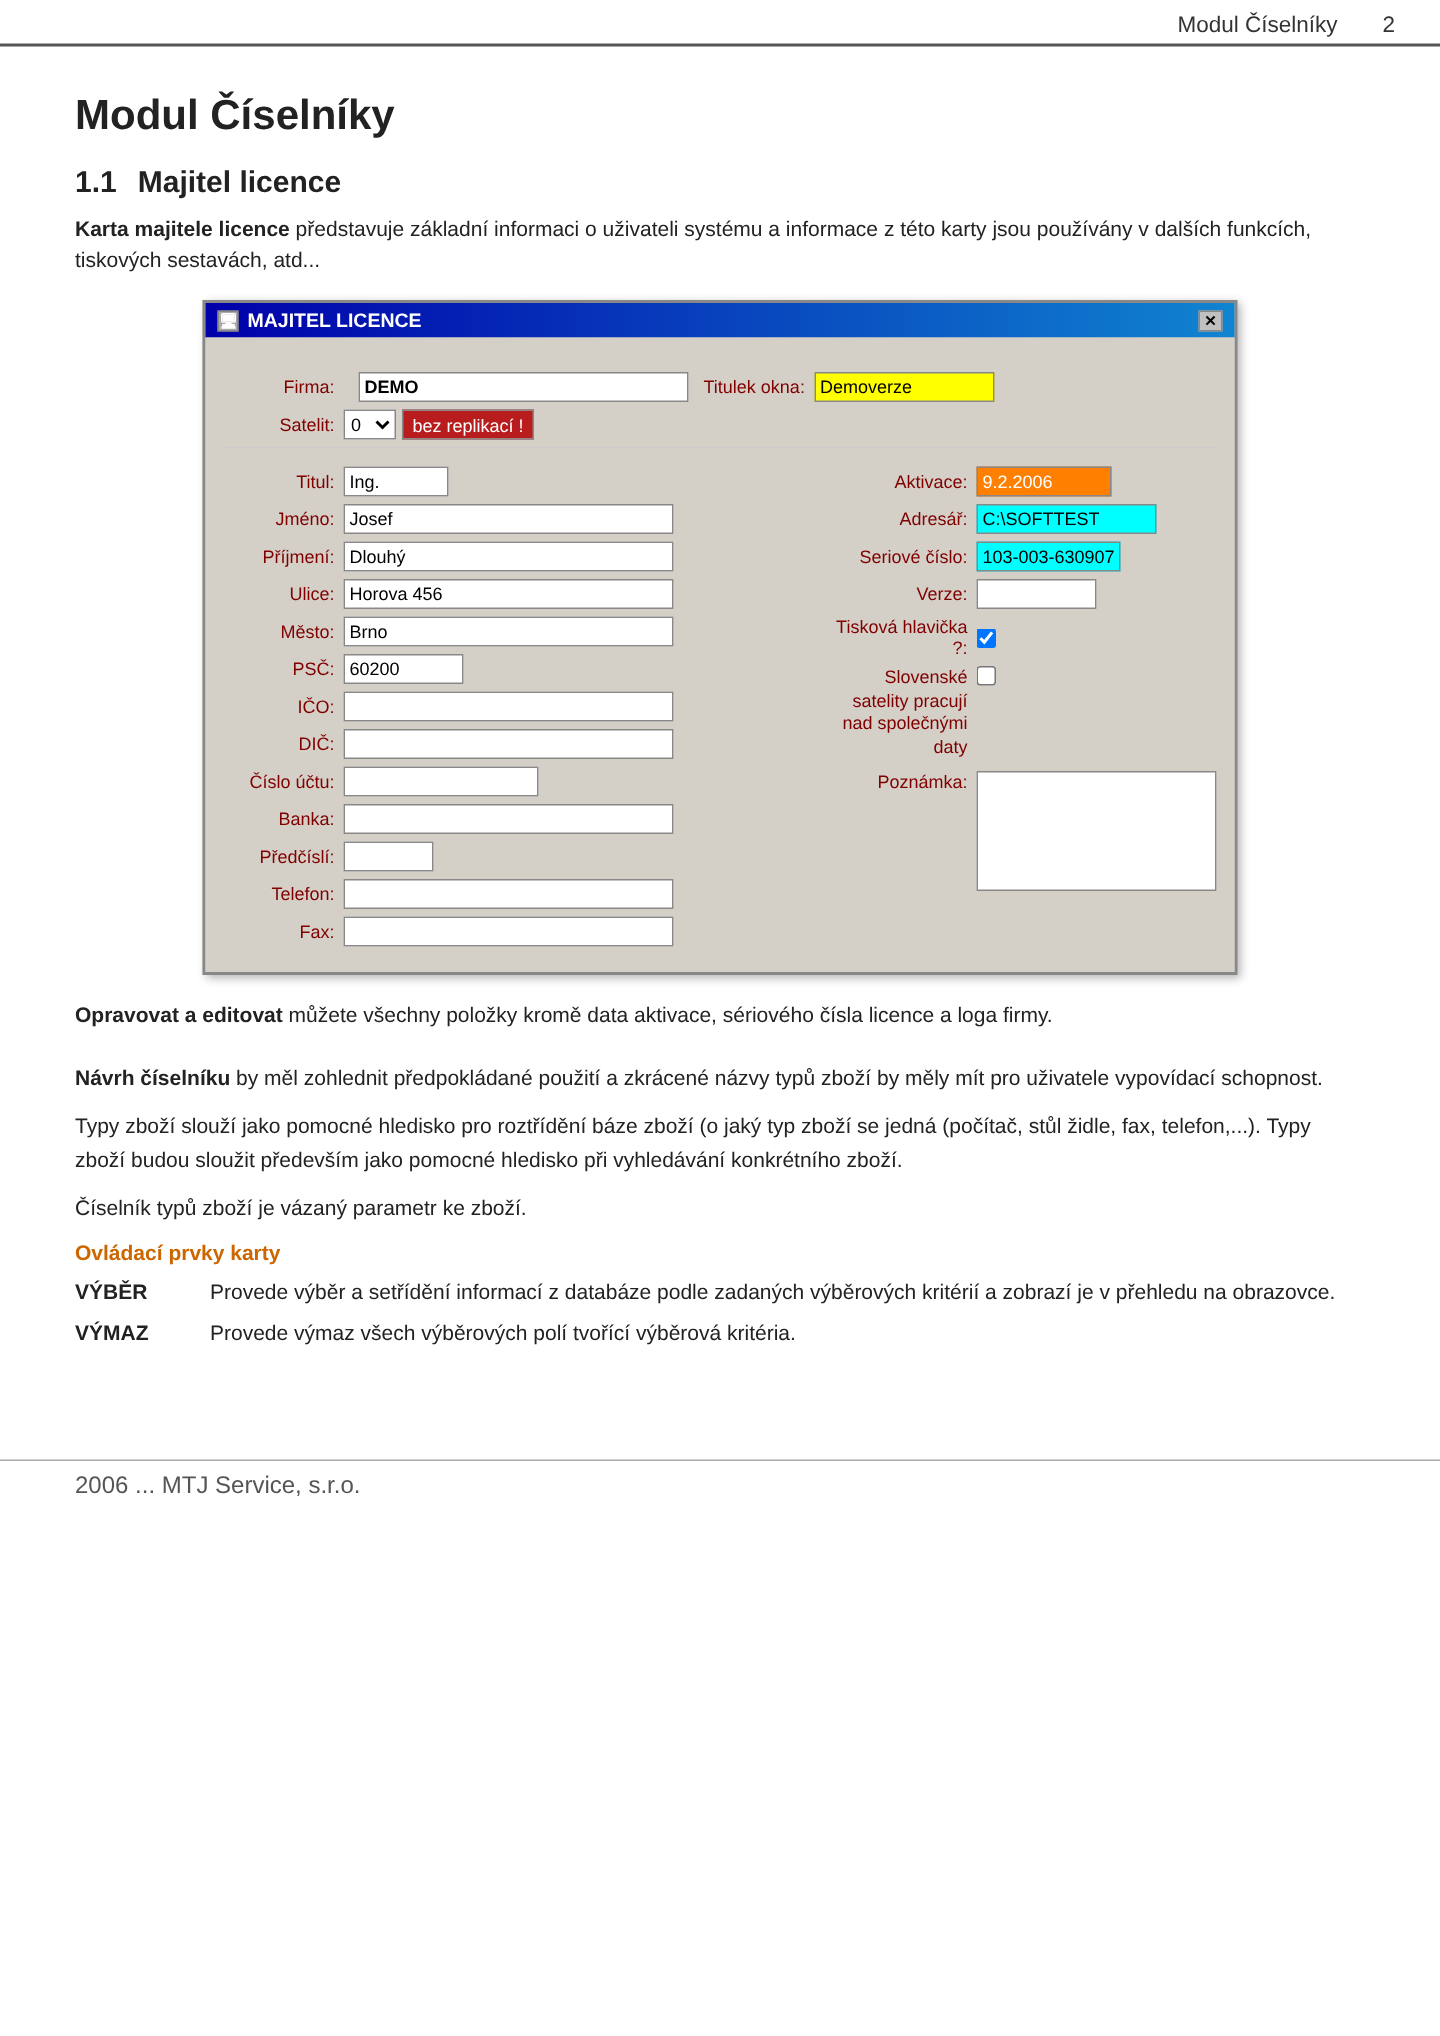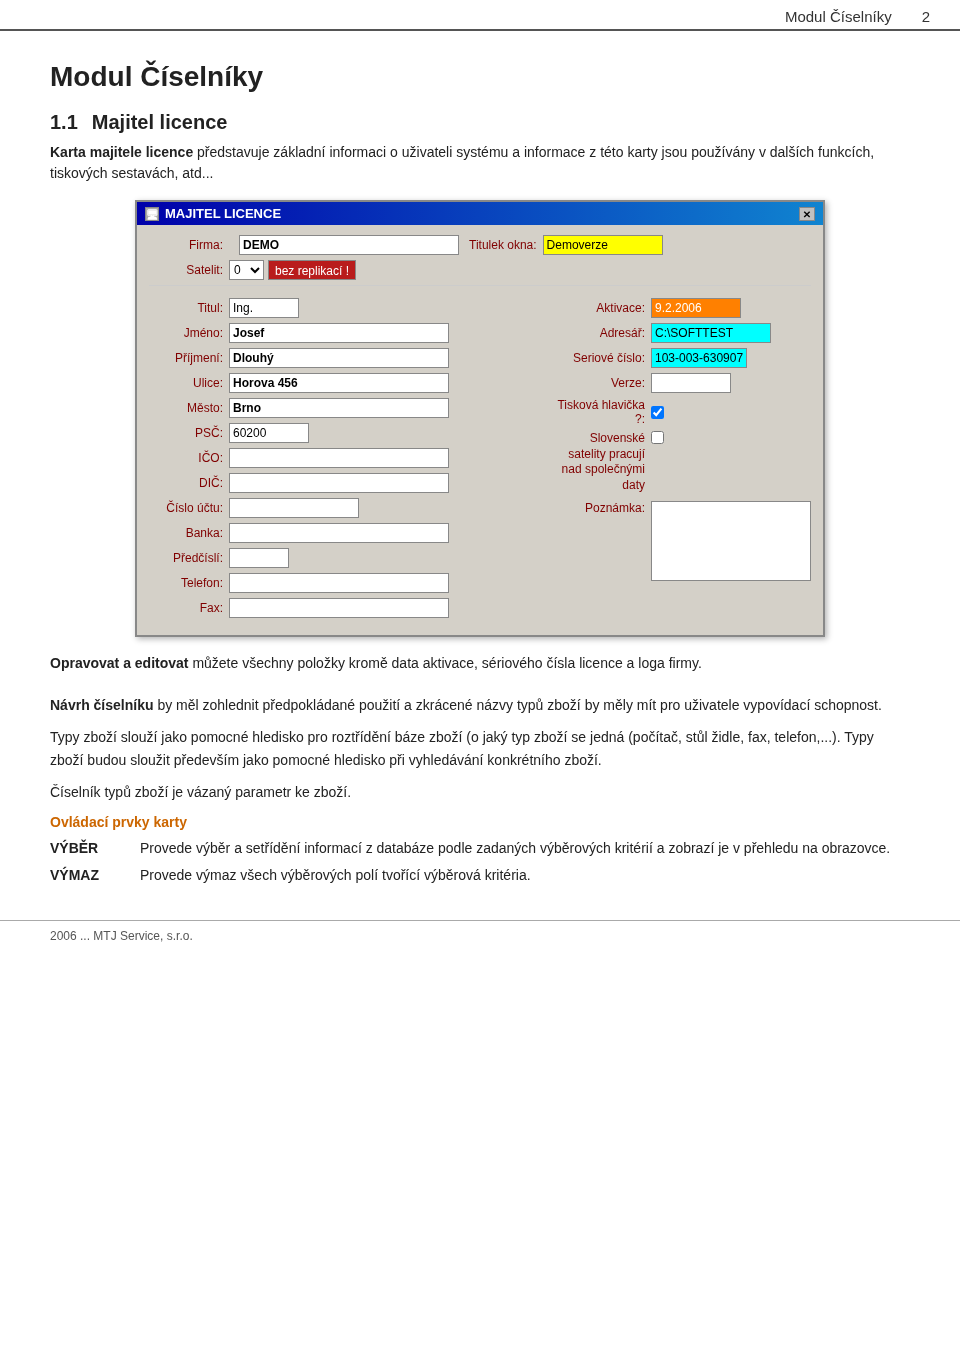--- a/index.html
+++ b/index.html
@@ -107,21 +107,21 @@
       border: 1px solid #888;
       display: inline-block;
       font-size: 10px;
       line-height: 14px;
       text-align: center;
       cursor: pointer;
       color: #000;
       font-weight: bold;
     }
     .dialog-body {
-      padding: 10px 12px 12px 12px;
+      padding: 23px 12px 12px 12px;
       background: #d4d0c8;
     }
 
     
     .form-row {
       display: flex;
       align-items: center;
       margin-bottom: 5px;
       font-size: 12px;
     }
@@ -134,21 +134,21 @@
       flex-shrink: 0;
     }
     .form-input {
       background: #fff;
       border: 1px solid #888;
       font-size: 12px;
       padding: 1px 3px;
       height: 20px;
       outline: none;
     }
-    .form-input-wide { width: 220px; font-weight: bold; }
+    .form-input-wide { width: 220px; }
     .form-input-medium { width: 120px; }
     .input-yellow { background: #ffff00; color: #000; }
     .input-cyan { background: #00ffff; color: #000; }
     .input-orange { background: #ff8000; color: #fff; }
 
     
     .dialog-two-col {
       display: flex;
       gap: 0;
     }
@@ -285,22 +285,23 @@
     }
     .terms-table td.term-key {
       font-weight: bold;
       width: 90px;
       padding-left: 0;
     }
 
     
     .page-footer {
       border-top: 1px solid #aaa;
+      margin-top: 40px;
       padding: 8px 50px;
-      font-size: 12px;
+      font-size: 16px;
       color: #555;
       display: flex;
       justify-content: space-between;
     }
 
     
     .separator {
       border: none;
       border-top: 1px solid #ccc;
       margin: 0 0 12px 0;

